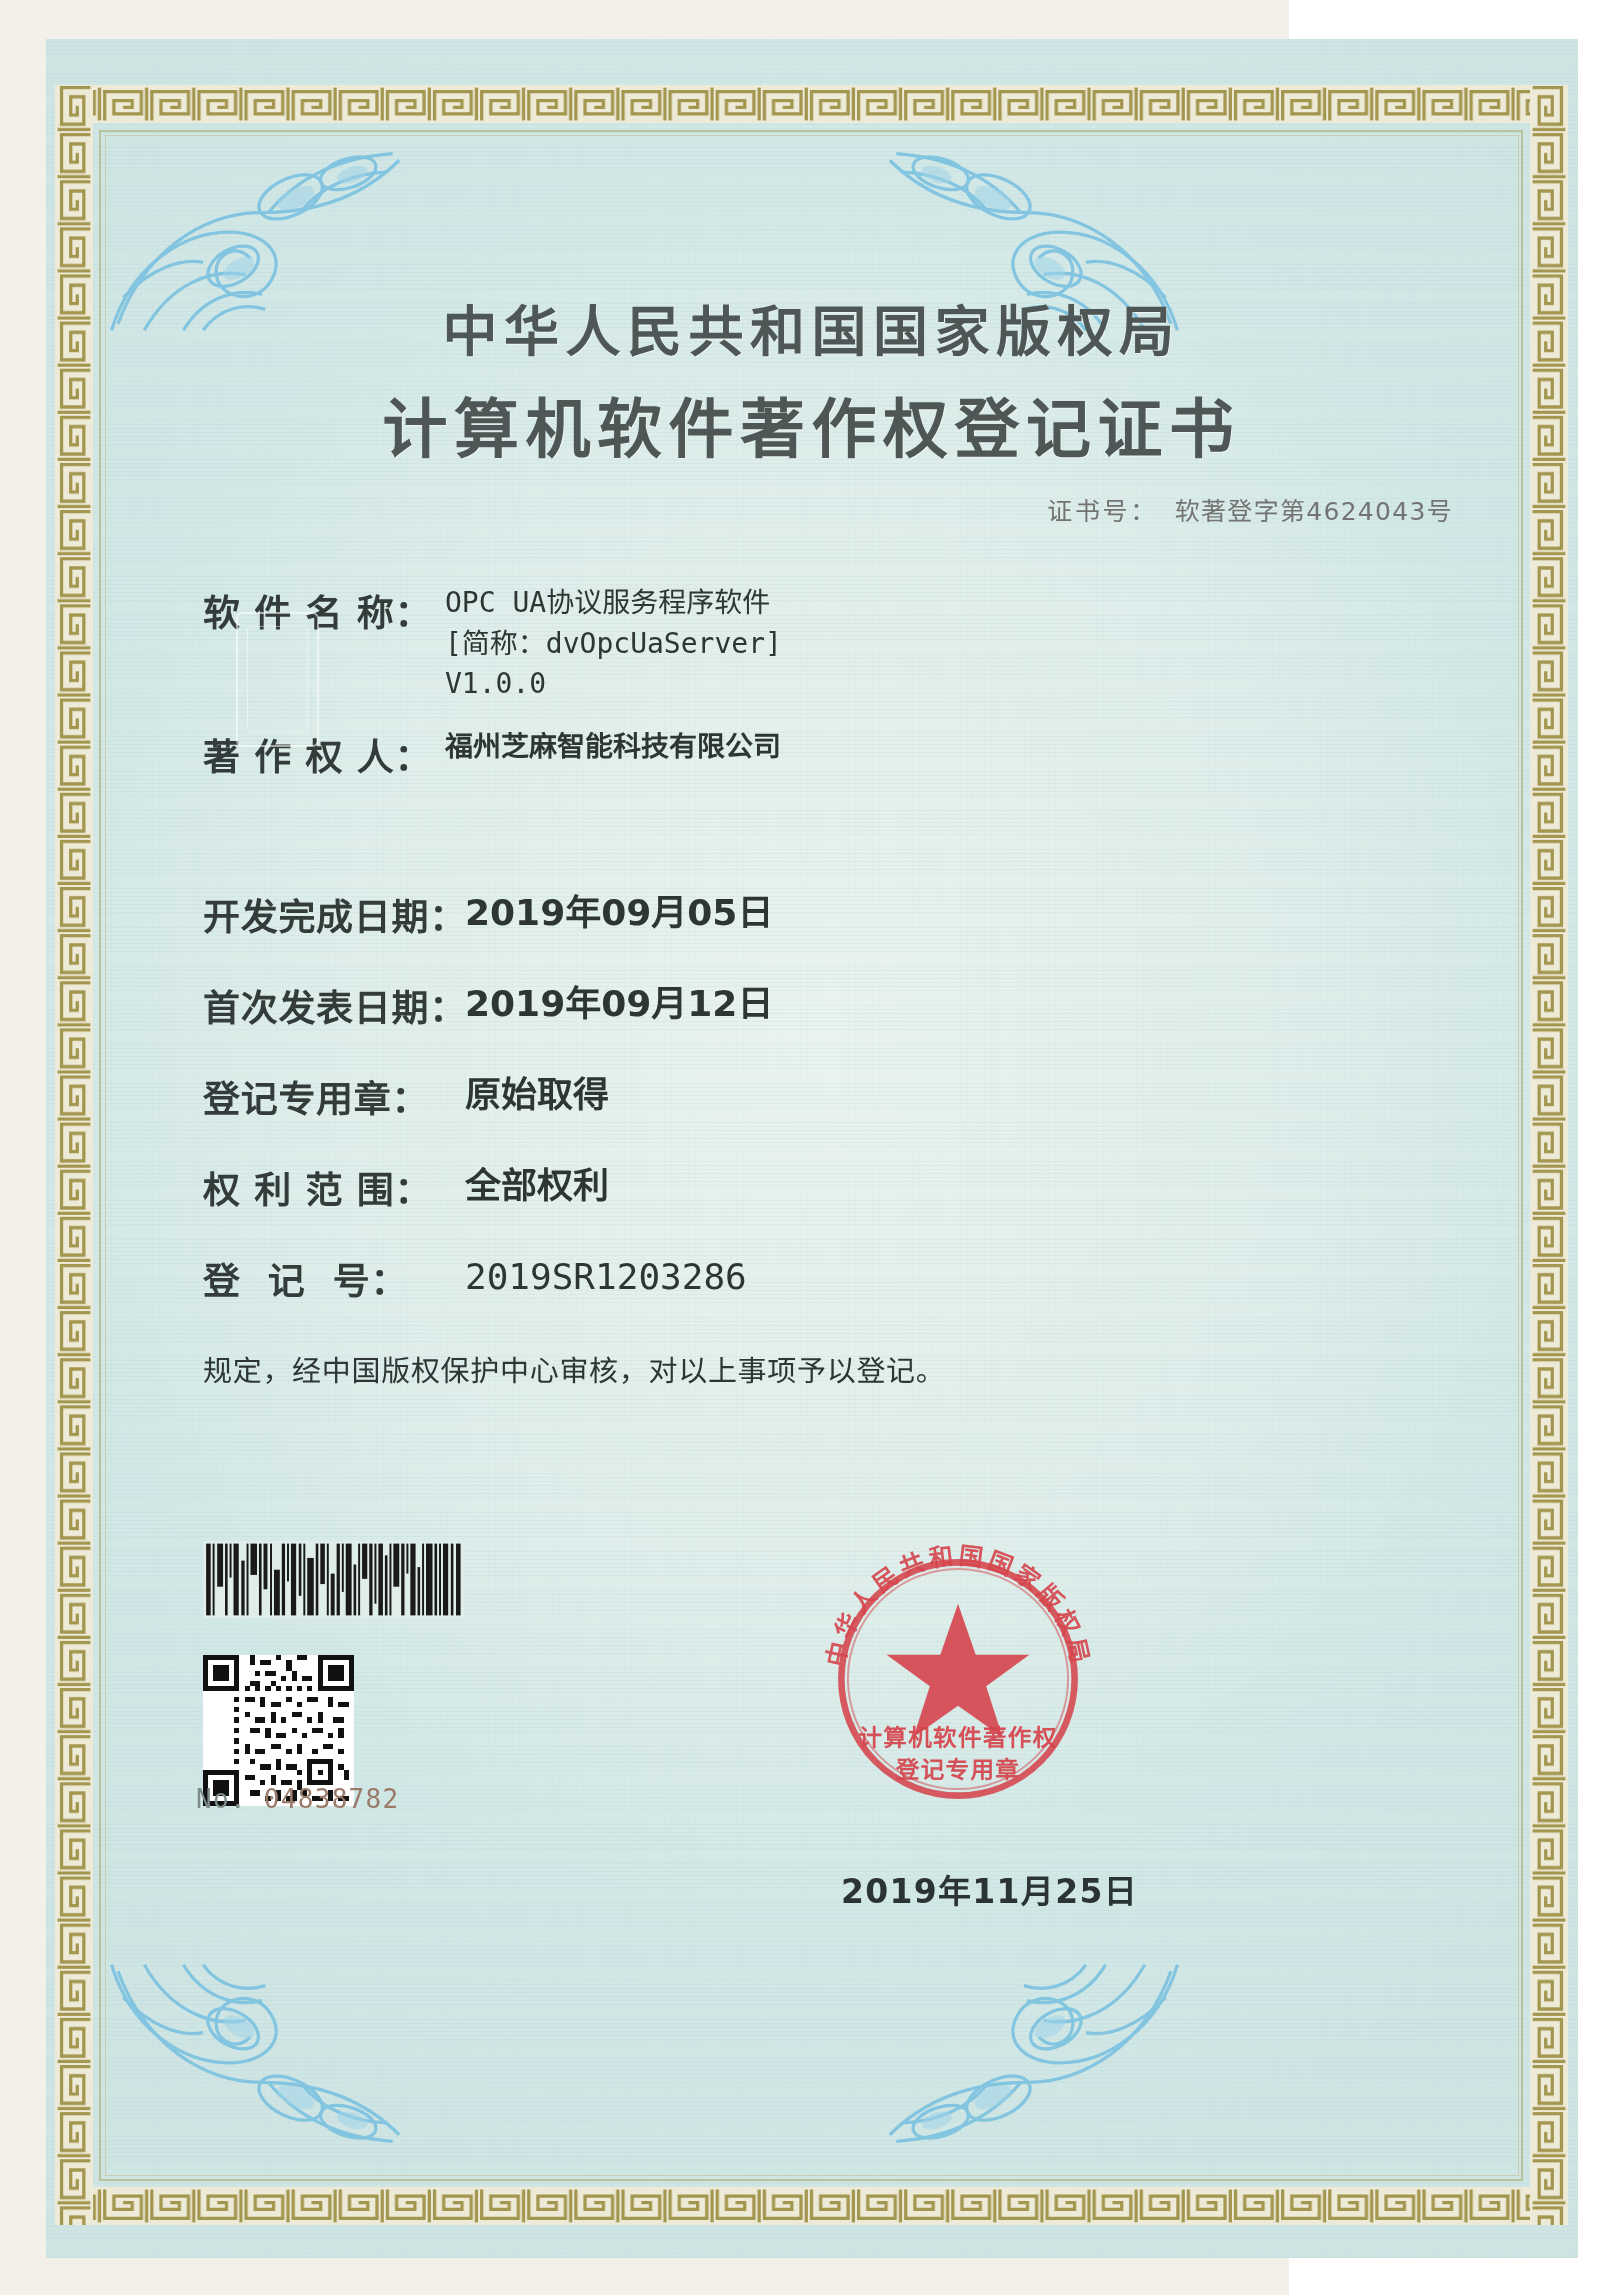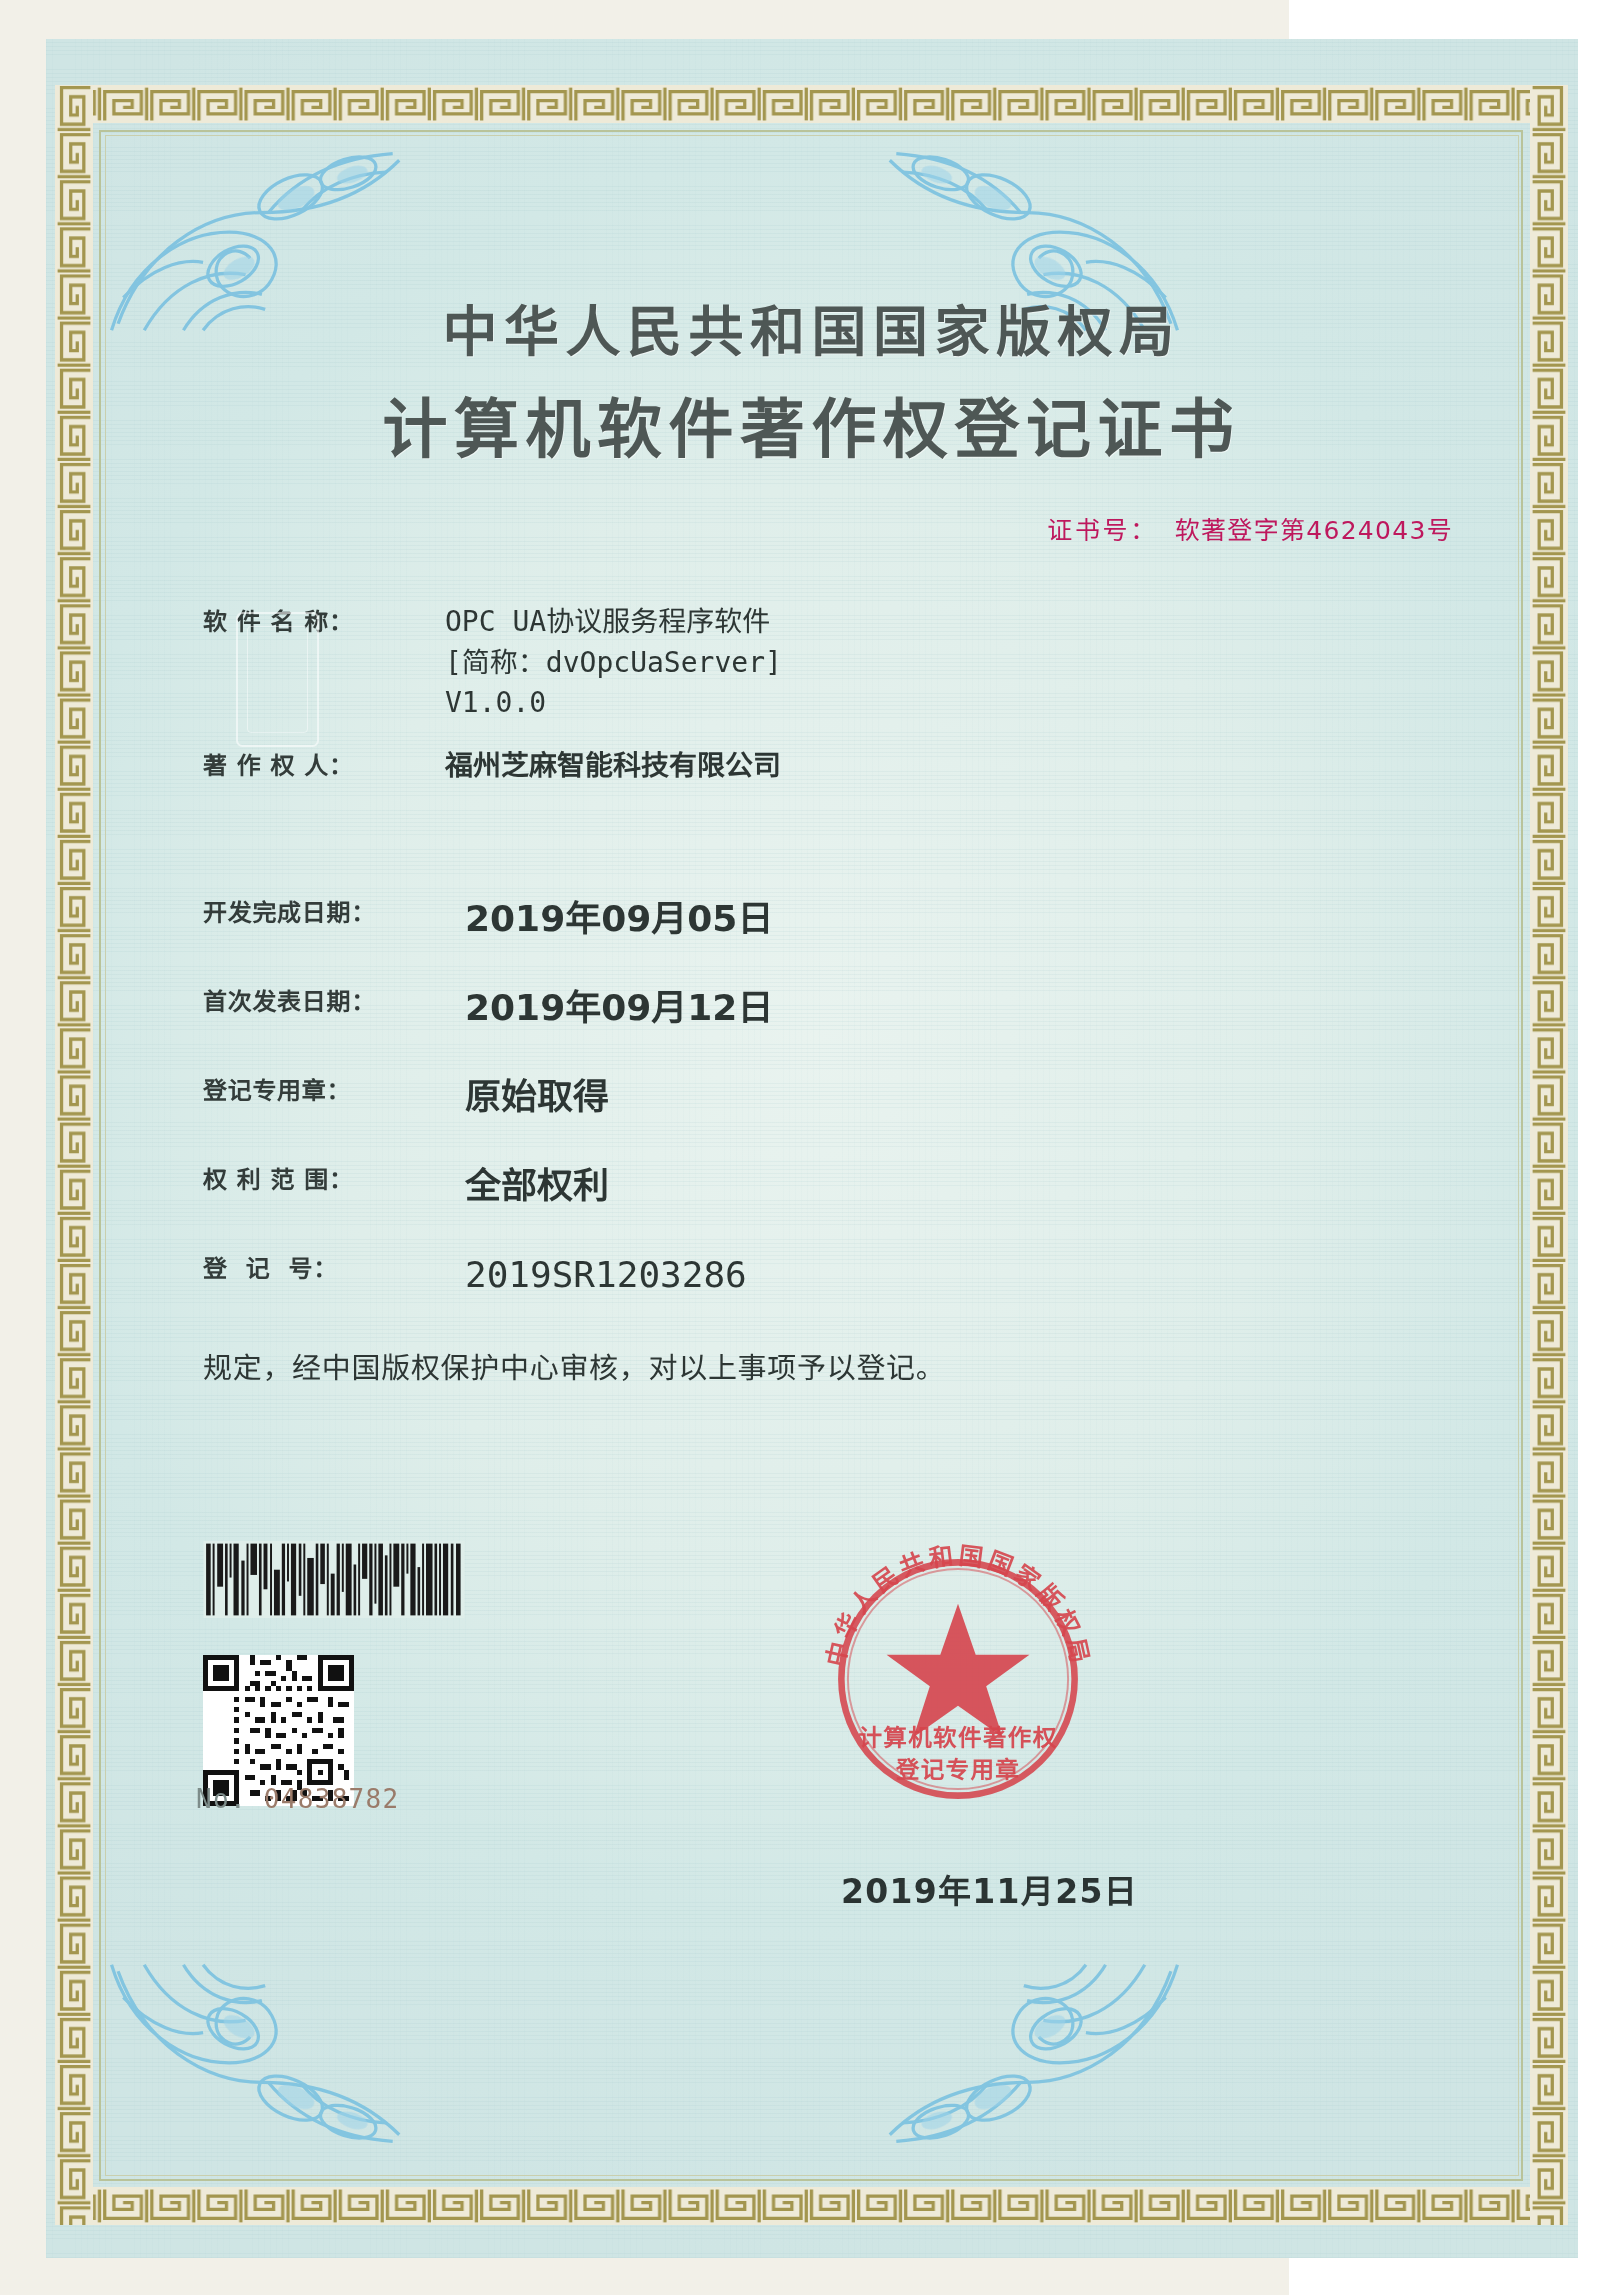--- a/index.html
+++ b/index.html
@@ -155,26 +155,26 @@
     font-size: 65px;
     font-weight: 700;
     letter-spacing: 6.5px;
     color: #4e5755;
     margin-top: 31px;
     line-height: 1.1;
     text-shadow: 0.7px 0.7px 0 rgba(255,255,255,0.55);
   }
 
   .cert-no-row {
-    margin-top: 45px;
+    margin-top: 26px;
     text-align: right;
     padding-right: 39px;
     font-family: "DejaVu Sans", "Liberation Sans", sans-serif;
     font-size: 25px;
-    color: #be185d;
+    color: #737373;
     letter-spacing: 1.3px;
   }
   .cert-no-label { letter-spacing: 2.6px; }
   .cert-no-value { margin-left: 17px; }
 
   
   .seal-ghost {
     position: absolute;
     left: 105px;
     top: 461px;
@@ -197,21 +197,21 @@
     margin-top: 56px;
     padding-left: 72px;
   }
   .field-row {
     display: flex;
     align-items: flex-start;
     margin-bottom: 22px;
   }
   .field-label {
     font-family: "DejaVu Sans", "Liberation Sans", sans-serif;
-    font-size: 24px;
+    font-size: 37px;
     color: #333c3a;
     width: 242px;
     flex: 0 0 242px;
     font-weight: 600;
     letter-spacing: 0.7px;
     white-space: pre;
   }
   .field-value {
     font-family: "DejaVu Sans Mono", "Liberation Mono", monospace;
     font-size: 28px;

